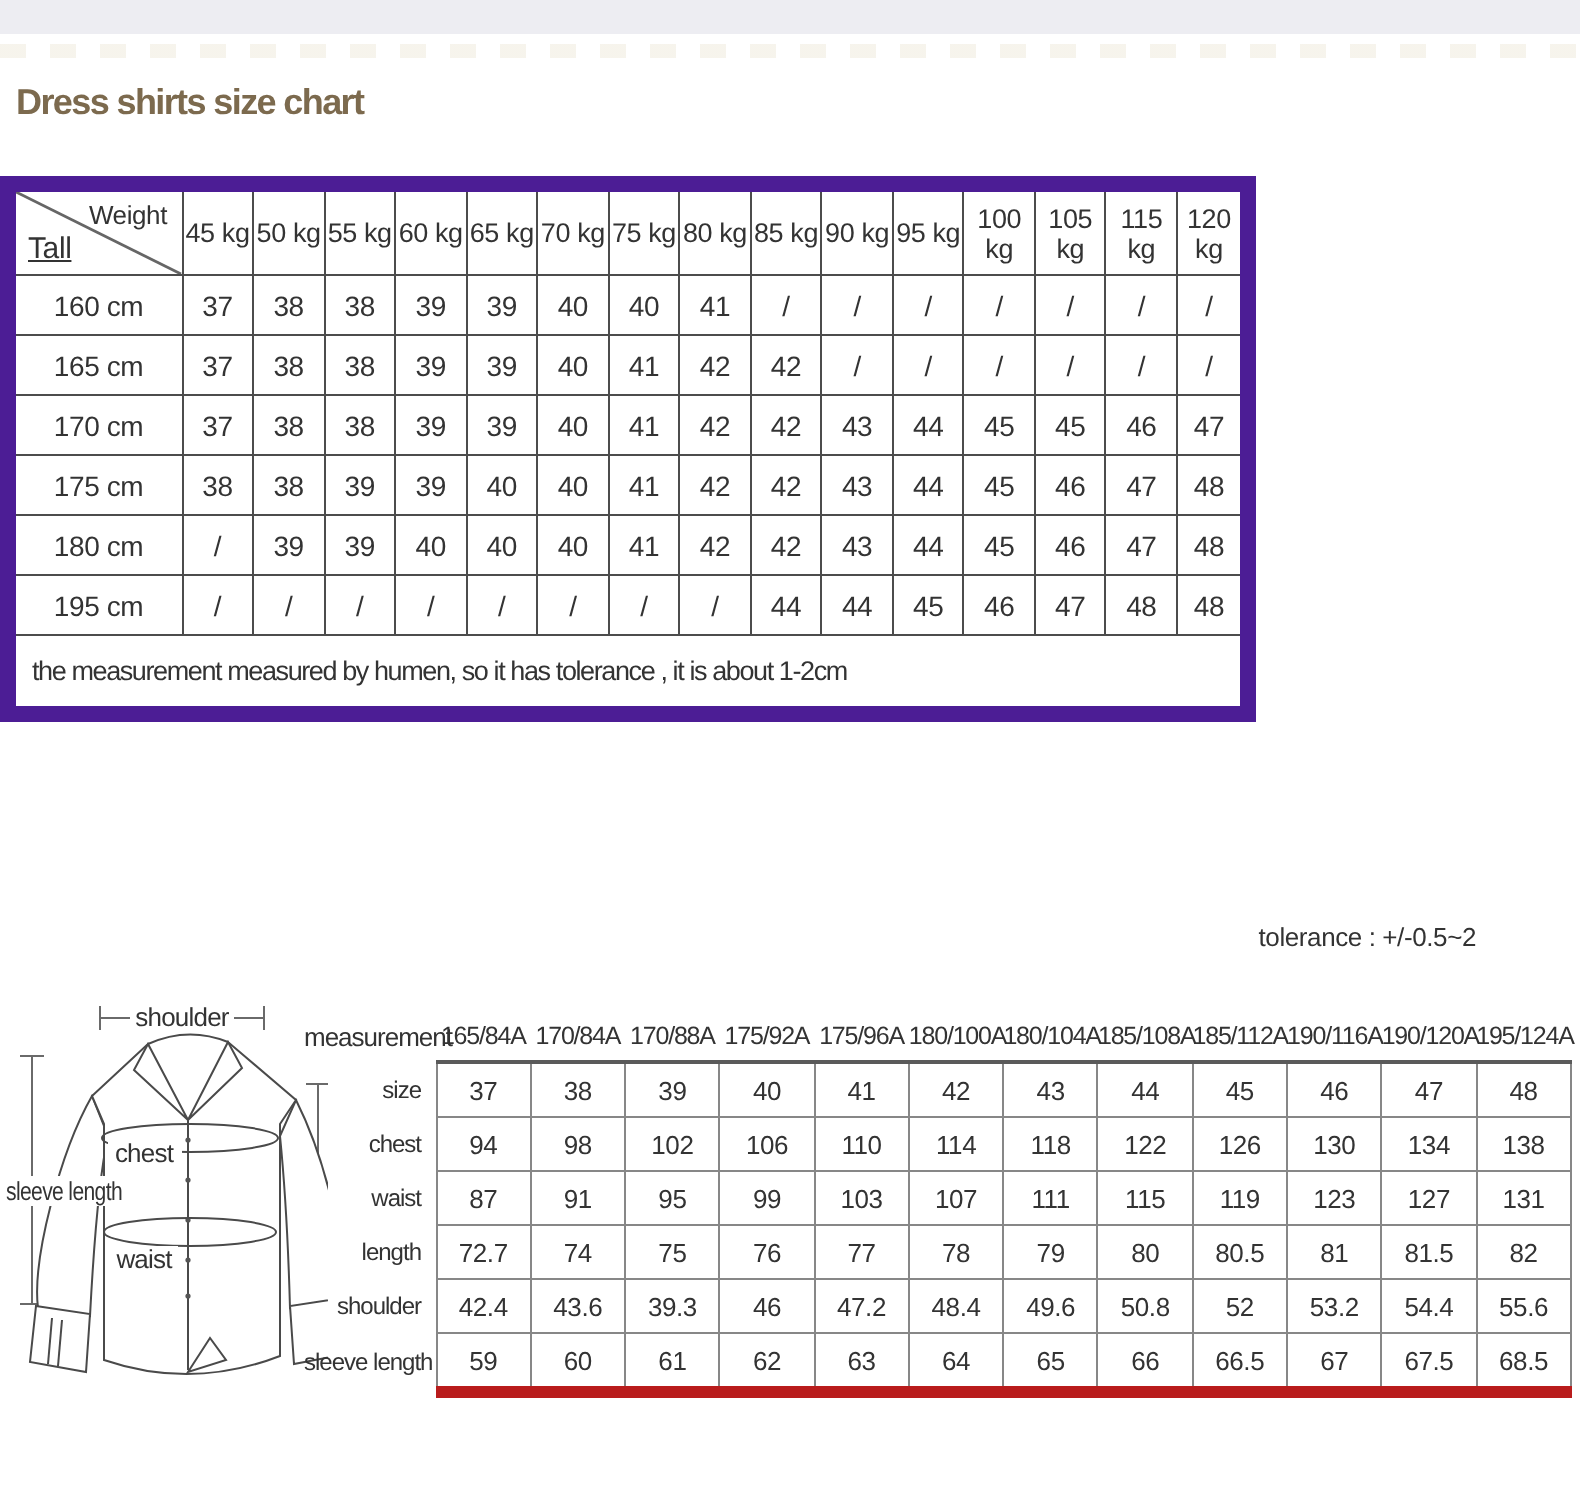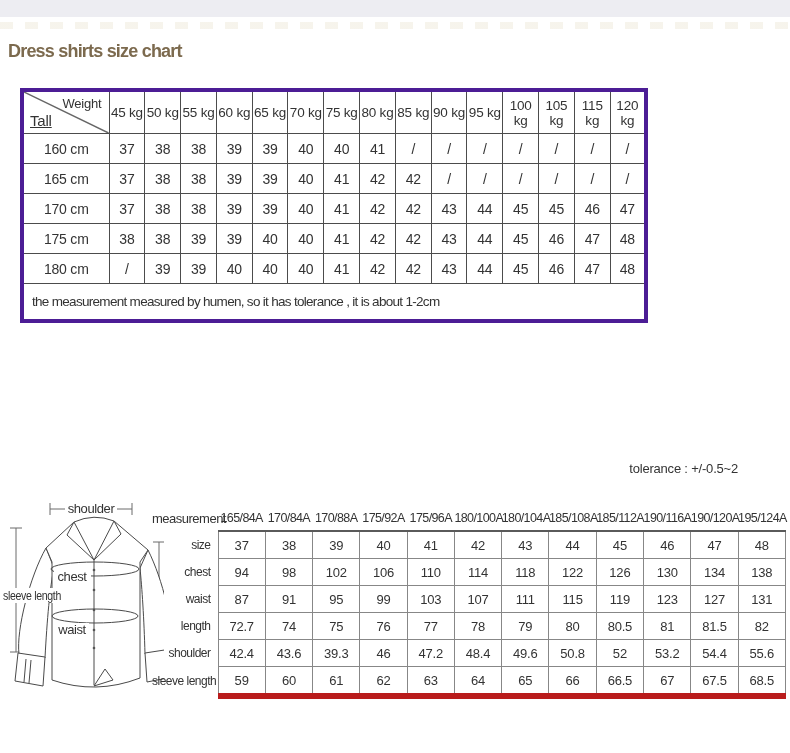--- a/index.html
+++ b/index.html
@@ -8,21 +8,21 @@
     font-family:"Liberation Sans", sans-serif;color:#333;overflow:hidden;
   }
   .topbar{position:absolute;top:0;left:0;width:790px;height:17px;background:#ededf2;}
   .ghoststrip{position:absolute;top:22px;left:0;width:790px;height:7px;
     background:repeating-linear-gradient(90deg,#f5f2e9 0 13px,#ffffff 13px 25px);opacity:.85;}
   .title{position:absolute;top:41px;left:8px;margin:0;font-size:18px;font-weight:bold;
     color:#7c6a4e;letter-spacing:-0.8px;}
 
   
   table{border-collapse:collapse;table-layout:fixed;}
-  #size-table{position:absolute;top:88px;left:20px;width:628px;border:4px solid #4c1d95;letter-spacing:-0.2px;}
+  #size-table{position:absolute;top:88px;left:0;width:628px;border:8px solid #4c1d95;letter-spacing:-0.2px;}
   #size-table th,#size-table td{border:1px solid #4c4c4c;text-align:center;vertical-align:middle;
     font-weight:normal;padding:0;}
   #size-table .header-row th{height:41px;font-size:13.5px;}
   #size-table .data-row td,#size-table .data-row th{height:29px;font-size:14px;}
   .corner-cell{position:relative;}
   .corner-cell svg{position:absolute;inset:0;width:100%;height:100%;}
   .corner-top{position:absolute;top:4px;right:7px;font-size:13px;}
   .corner-bottom{position:absolute;bottom:4px;left:6px;font-size:15px;text-decoration:underline;}
   .note-cell{height:35px;text-align:left !important;padding-left:8px !important;
     font-size:13.5px;letter-spacing:-0.7px;}
@@ -184,20 +184,38 @@
         <td>41</td>
         <td>42</td>
         <td>42</td>
         <td>43</td>
         <td>44</td>
         <td>45</td>
         <td>46</td>
         <td>47</td>
         <td>48</td>
       </tr>
+      <tr class="data-row">
+        <th>195 cm</th>
+        <td>/</td>
+        <td>/</td>
+        <td>/</td>
+        <td>/</td>
+        <td>/</td>
+        <td>/</td>
+        <td>/</td>
+        <td>/</td>
+        <td>44</td>
+        <td>44</td>
+        <td>45</td>
+        <td>46</td>
+        <td>47</td>
+        <td>48</td>
+        <td>48</td>
+      </tr>
       <tr>
         <td class="note-cell" colspan="16">the measurement measured by humen, so it has tolerance , it is about 1-2cm</td>
       </tr>
     </tbody>
 </table>
 
 <div class="tolerance">tolerance : +/-0.5~2</div>
 
 <svg class="shirt-svg" viewBox="0 0 162 228">
 

